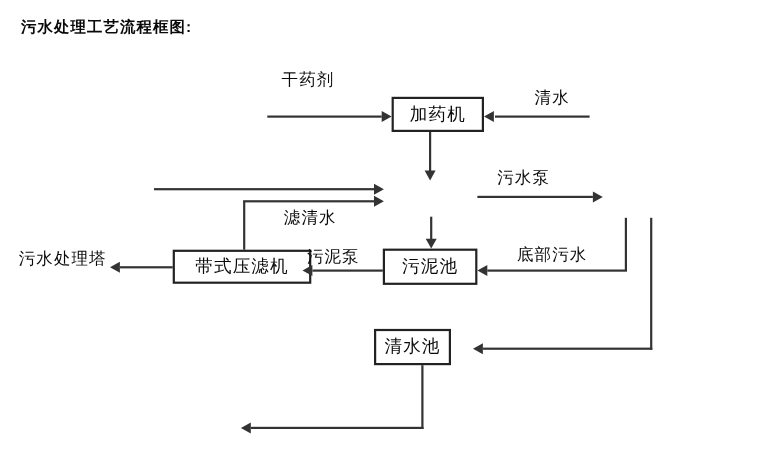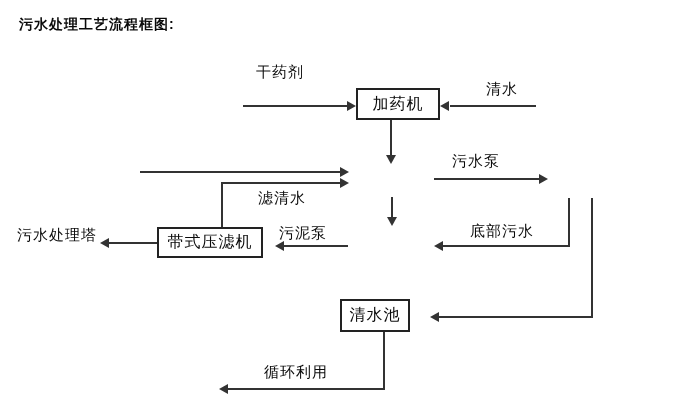--- a/index.html
+++ b/index.html
@@ -46,21 +46,22 @@
   .arr-d{border-top:9px solid var(--line);border-left:5px solid transparent;border-right:5px solid transparent;}
 </style>
 </head>
 <body>
 
 <div class="canvas">
 
   <div class="title">污水处理工艺流程框图:</div>
 
   <div class="node" style="left:356px;top:88px;width:84px;height:32px">加药机</div>
-  <div class="node" style="left:157px;top:227px;width:106px;height:31px">带式压滤机</div>
+  <div class="node" style="left:348px;top:226px;width:86px;height:33px">污泥池</div>
+  <div class="node" style="left:157px;top:227px;width:126px;height:31px">带式压滤机</div>
   <div class="node" style="left:340px;top:299px;width:70px;height:33px">清水池</div>
 
   <div class="hline" style="left:243px;top:105px;width:104px"></div>
   <div class="arr arr-r" style="left:347px;top:101px"></div>
   <div class="elabel" style="left:256px;top:63px">干药剂</div>
 
   <div class="hline" style="left:450px;top:105px;width:86px"></div>
   <div class="arr arr-l" style="left:440px;top:101px"></div>
   <div class="elabel" style="left:486px;top:80px">清水</div>
 
@@ -95,15 +96,14 @@
   <div class="arr arr-l" style="left:100px;top:238px"></div>
   <div class="elabel" style="left:17px;top:226px">污水处理塔</div>
 
   <div class="vline" style="left:591px;top:198px;height:120px"></div>
   <div class="hline" style="left:439px;top:316px;width:154px"></div>
   <div class="arr arr-l" style="left:430px;top:312px"></div>
 
   <div class="vline" style="left:383px;top:332px;height:58px"></div>
   <div class="hline" style="left:228px;top:388px;width:157px"></div>
   <div class="arr arr-l" style="left:219px;top:384px"></div>
-  <div class="elabel" style="left:264px;top:363px">循环利用</div>
 
 </div>
 
 </body></html>

